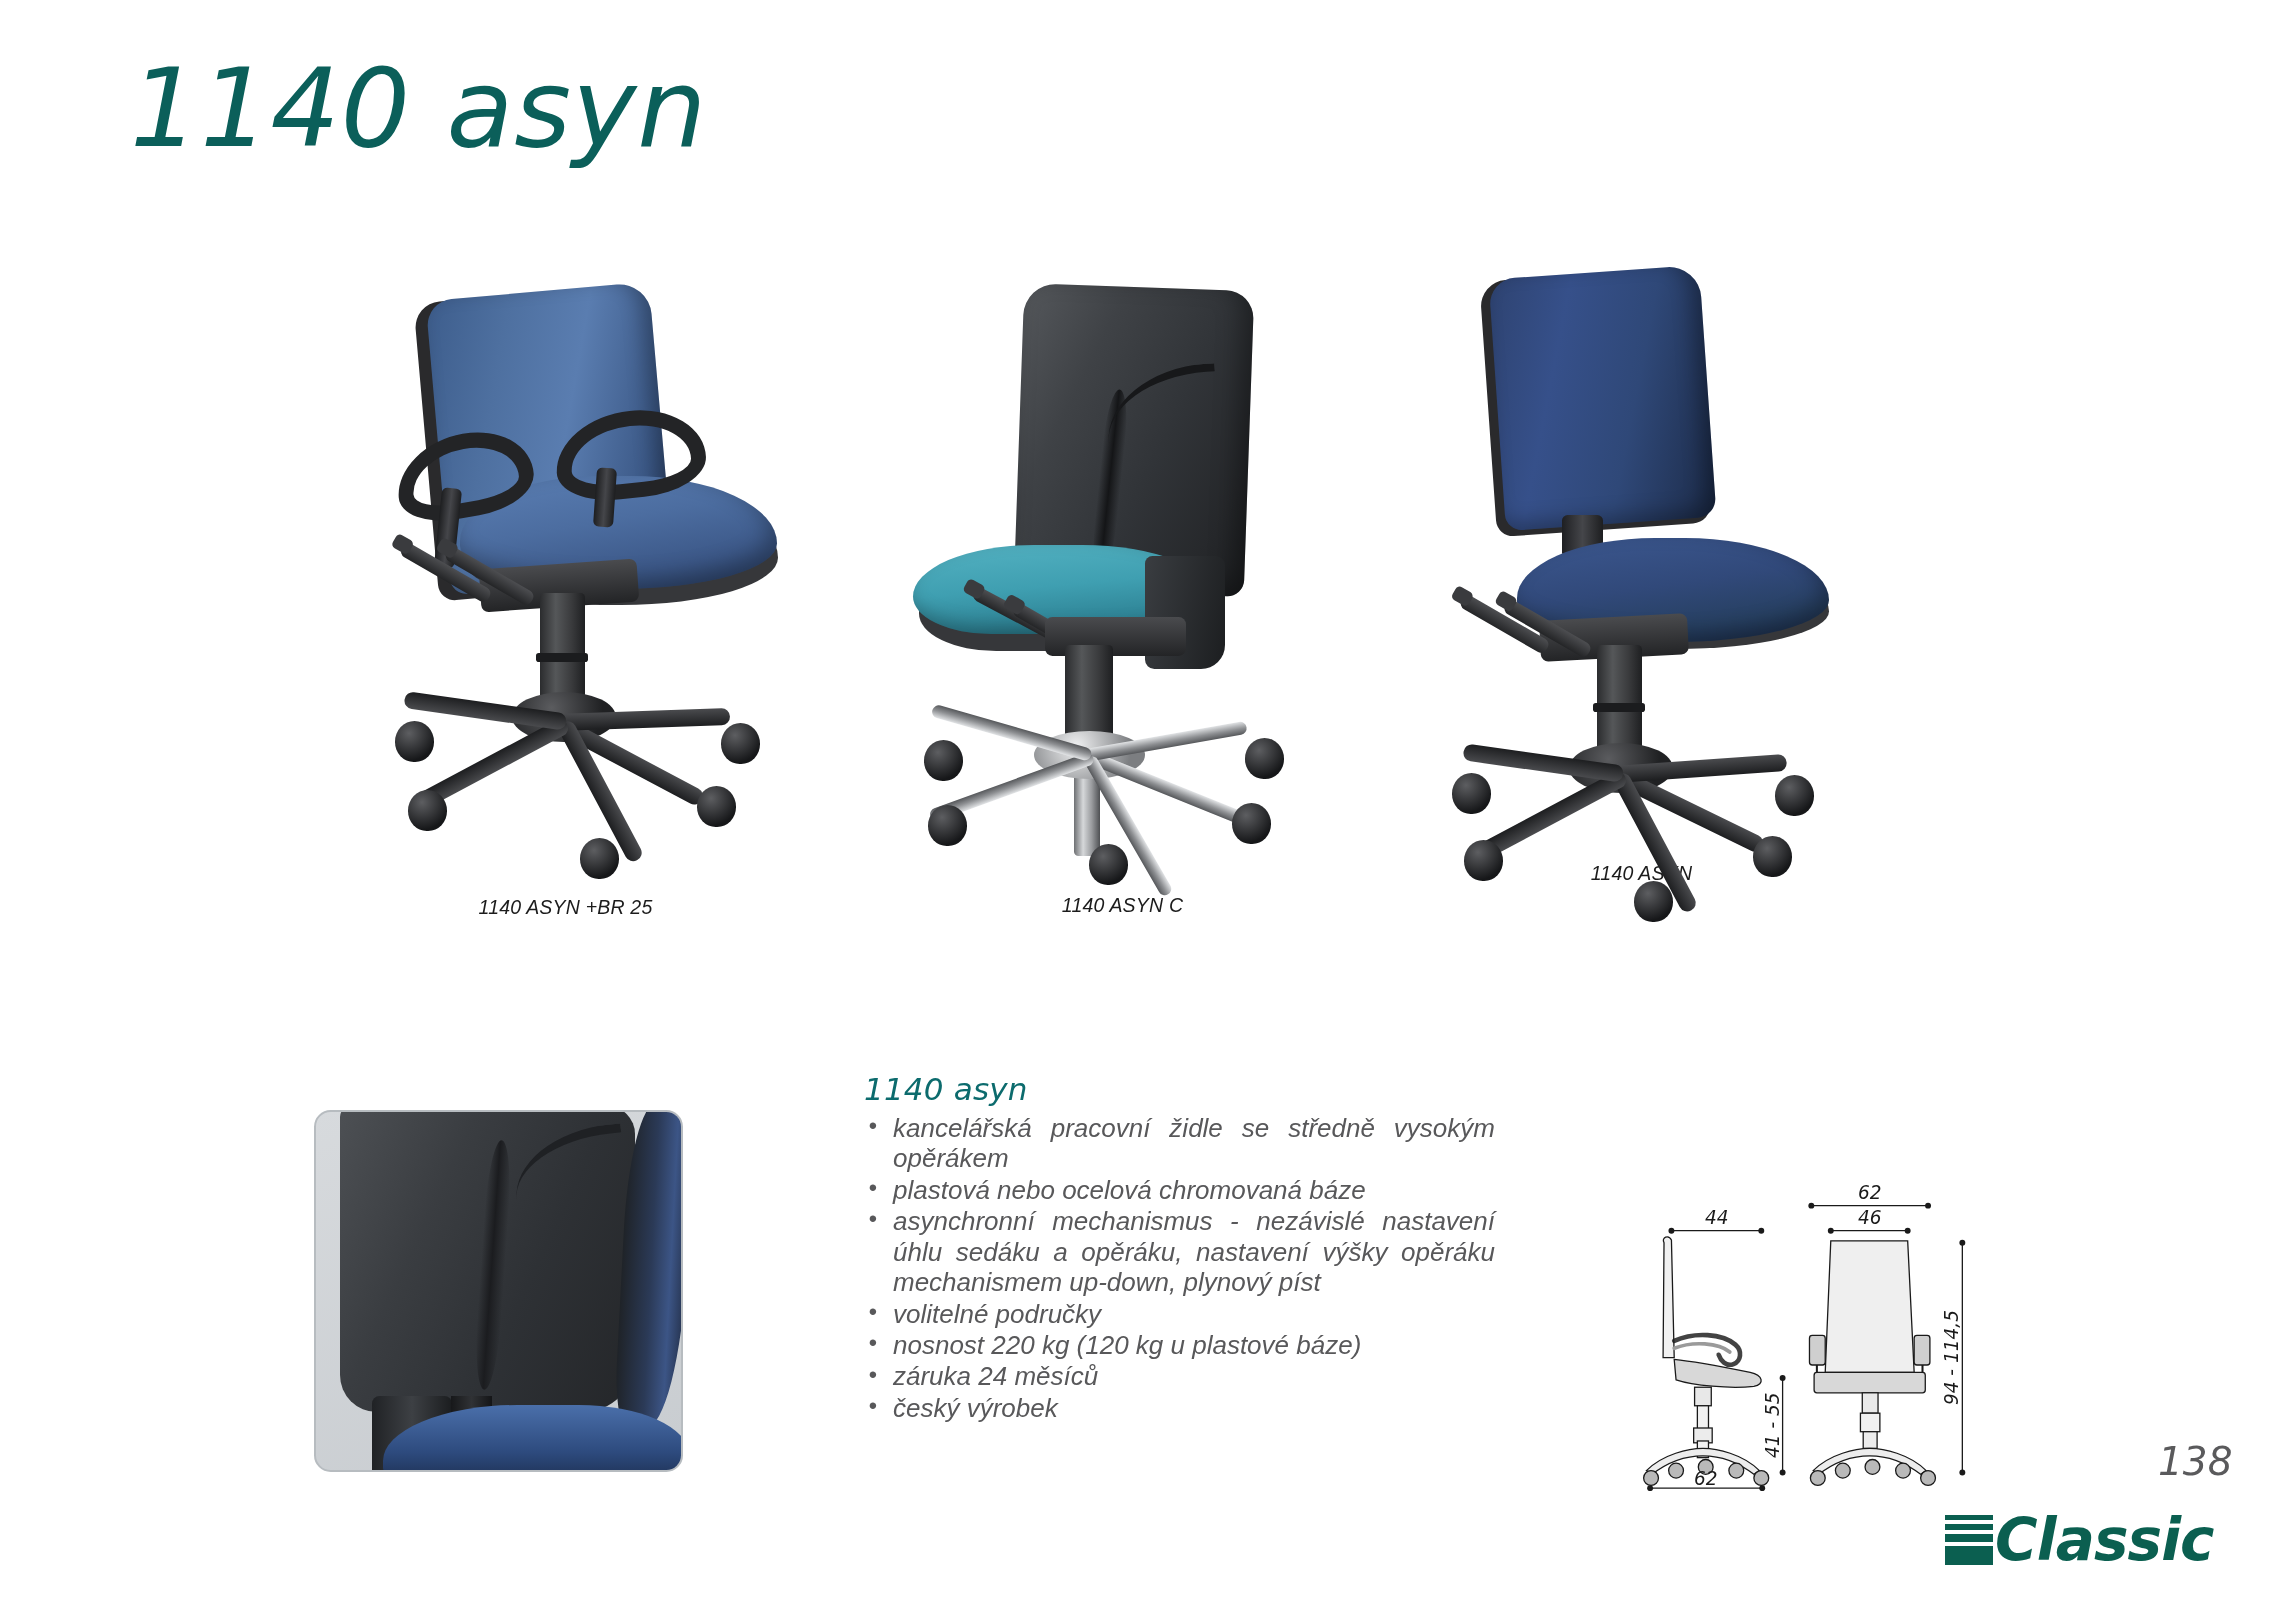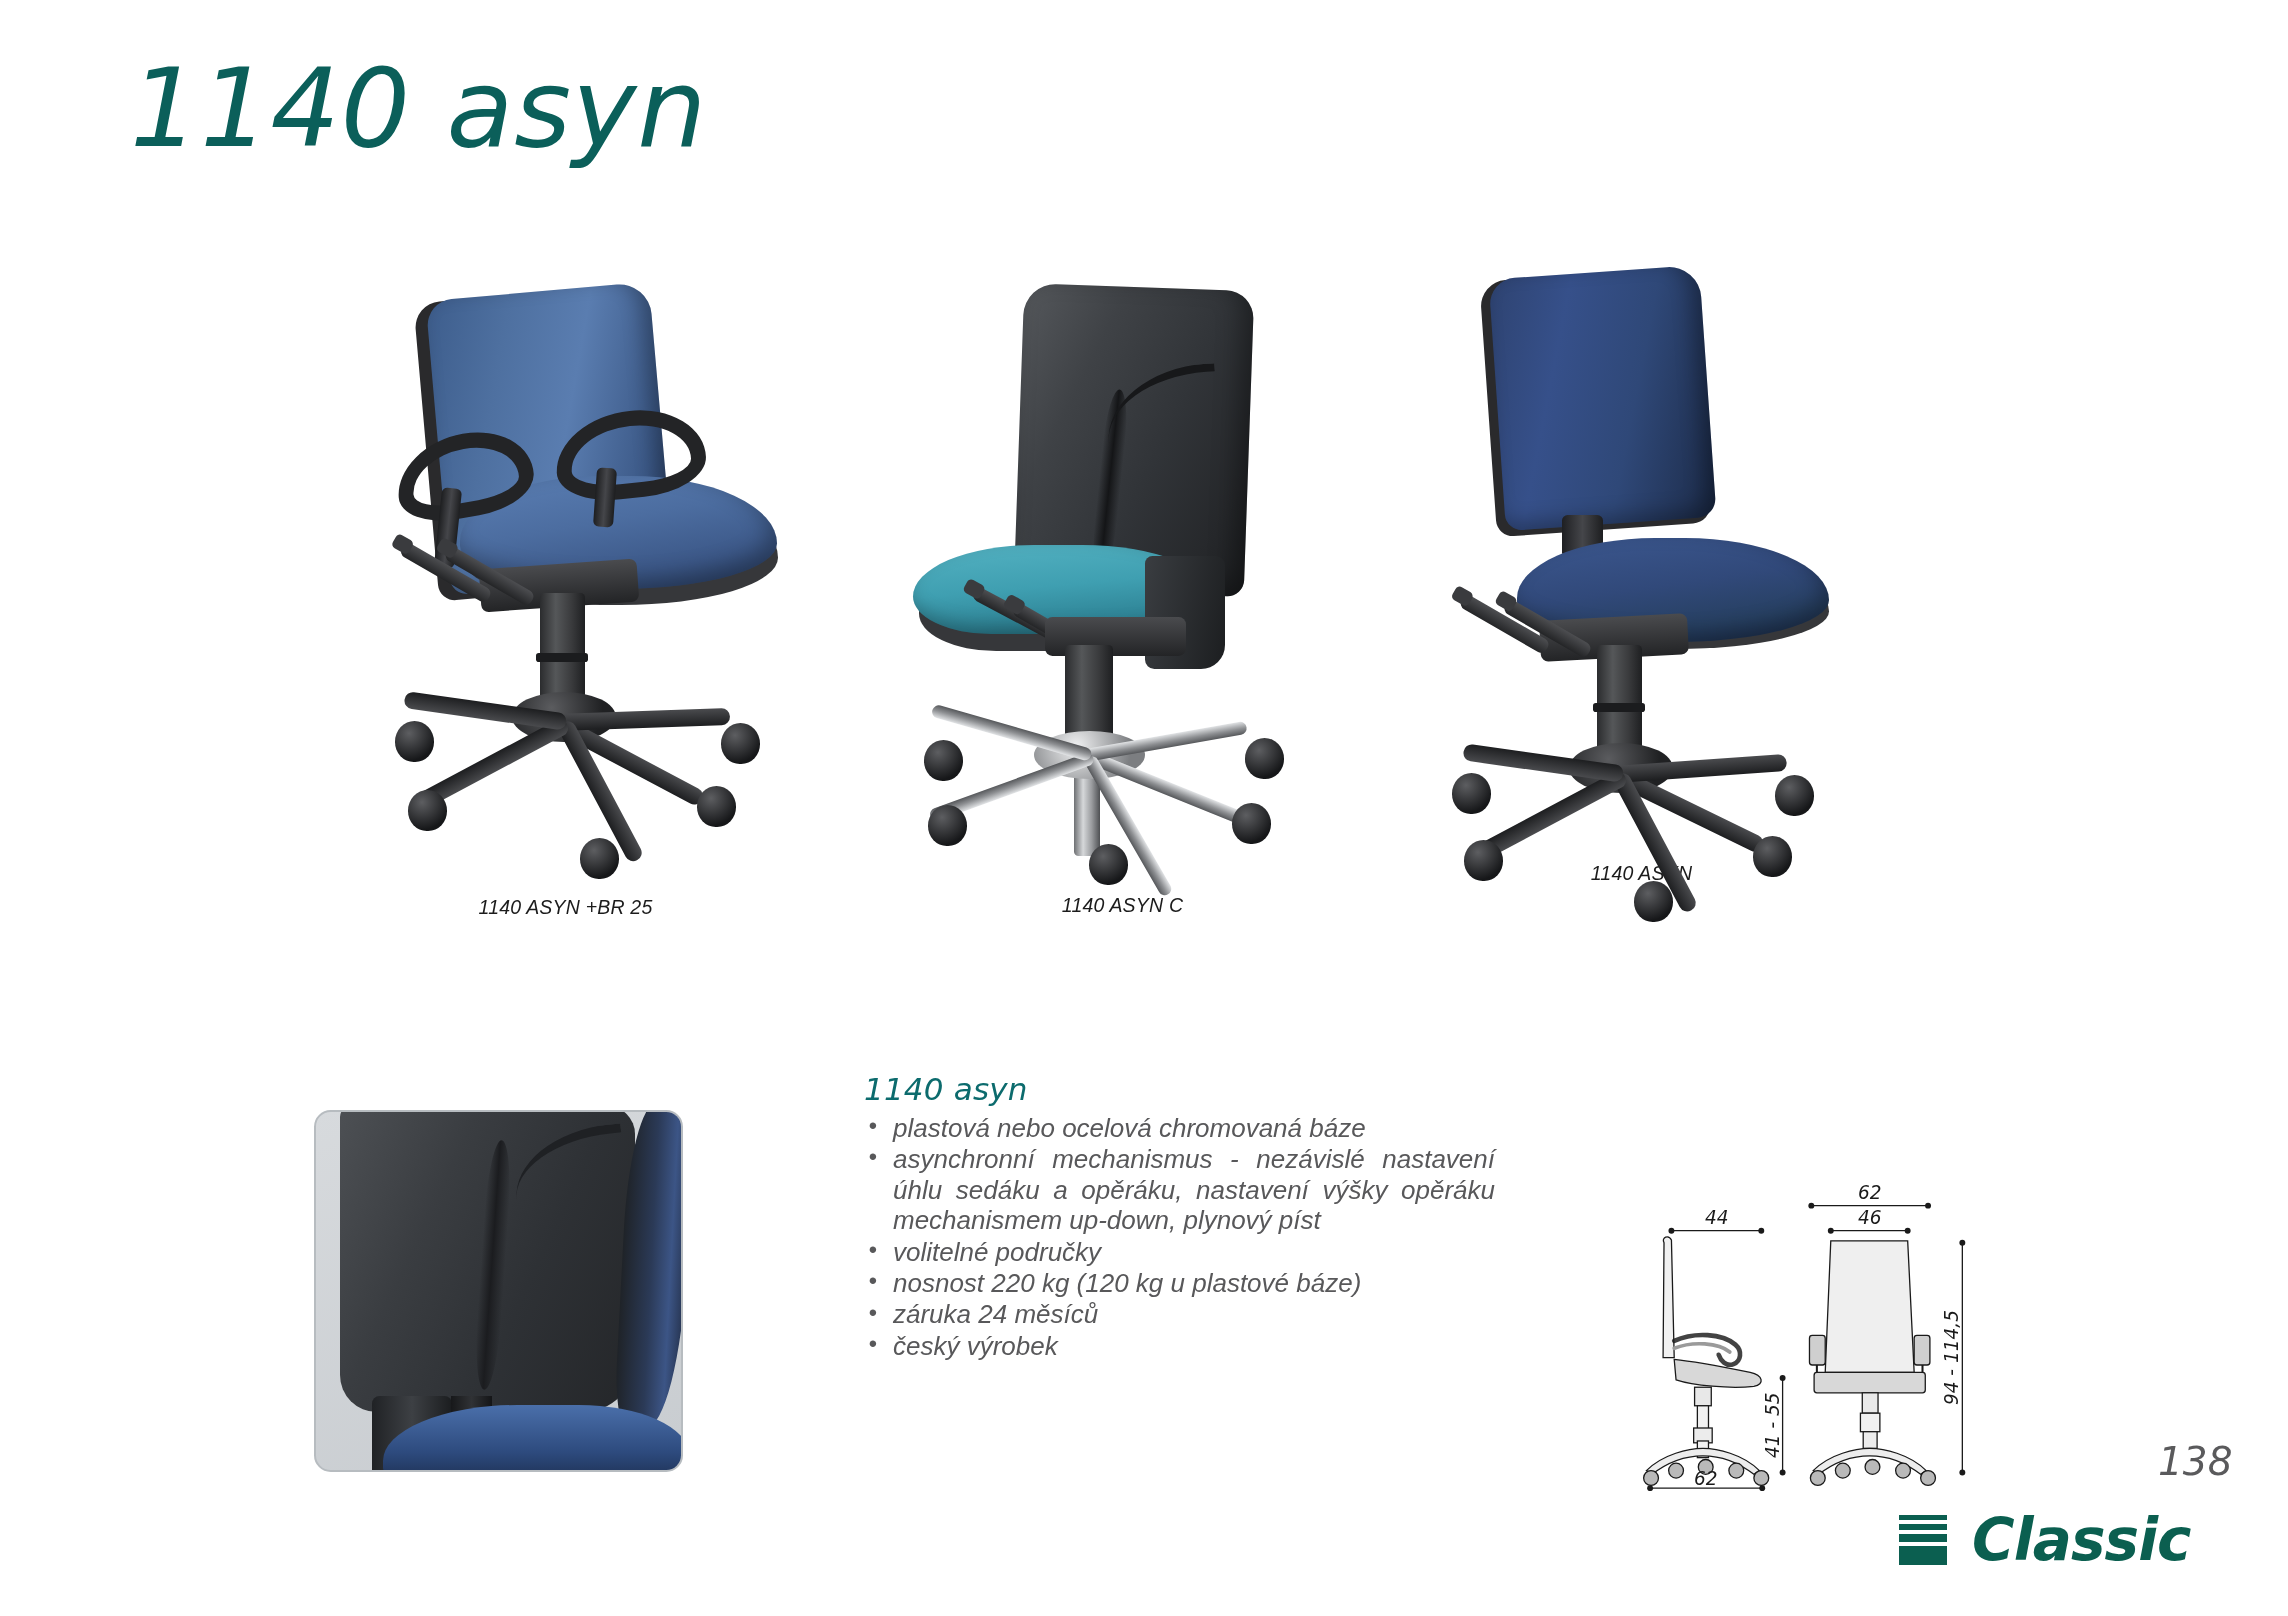--- a/index.html
+++ b/index.html
@@ -161,21 +161,21 @@
 
   
   .dims { position: absolute; left: 1633px; top: 1176px; width: 390px; height: 315px; }
 
   
   .page-number {
     position: absolute; left: 2158px; top: 1439px;
     font-size: 39px; color: #5a5a5c; font-weight: 400;
     font-family: "DejaVu Sans", sans-serif;
   }
-  .brand { position: absolute; left: 1899px; top: 1511px; display: flex; align-items: center; gap: 25px; }
+  .brand { position: absolute; left: 1945px; top: 1511px; display: flex; align-items: center; gap: 2px; }
   .brand-mark { display: flex; flex-direction: column; justify-content: flex-end; width: 48px; height: 50px; gap: 4.6px; }
   .brand-mark i { display:block; background:#0b5f50; width:100%; }
   .brand-mark i:nth-child(1){ height:4.6px; }
   .brand-mark i:nth-child(2){ height:5.6px; }
   .brand-mark i:nth-child(3){ height:7.4px; }
   .brand-mark i:nth-child(4){ height:18.6px; }
   .brand-name {
     font-size: 58px; font-weight: bold; color: #0b5f50;
     font-family: "DejaVu Sans", sans-serif; letter-spacing: -0.9px; line-height: 1;
   }
@@ -294,20 +294,23 @@
     <div class="dp-rib2"></div>
     <div class="dp-edge"></div>
     <div class="dp-post"></div>
     <div class="dp-post2"></div>
     <div class="dp-seat"></div>
   </div>
 
   <div class="spec">
     <div class="spec-title">1140 asyn</div>
     <ul class="spec-list">
+      <li class="spec-item">
+          <span>kancelářská pracovní židle se středně vysokým opěrákem</span>
+        </li>
       <li class="spec-item" style="text-align:left;">
           <span>plastová nebo ocelová chromovaná báze</span>
         </li>
       <li class="spec-item">
           <span>asynchronní mechanismus - nezávislé nastavení úhlu sedáku a opěráku, nastavení výšky opěráku mechanismem up-down, plynový píst</span>
         </li>
       <li class="spec-item" style="text-align:left;">
           <span>volitelné područky</span>
         </li>
       <li class="spec-item" style="text-align:left;">

